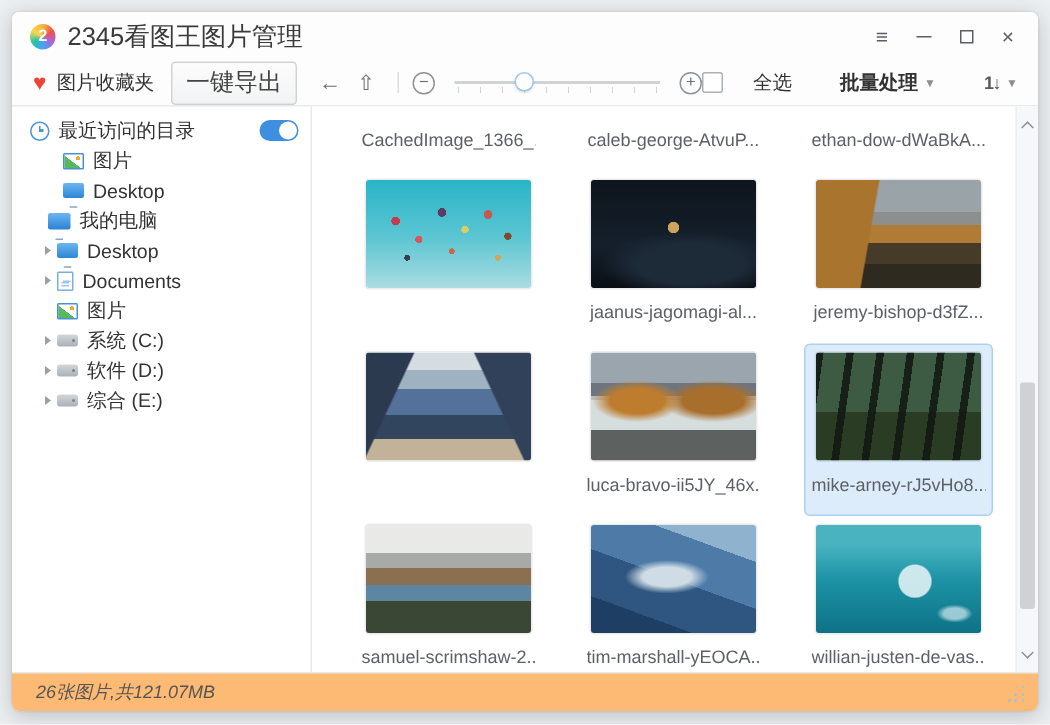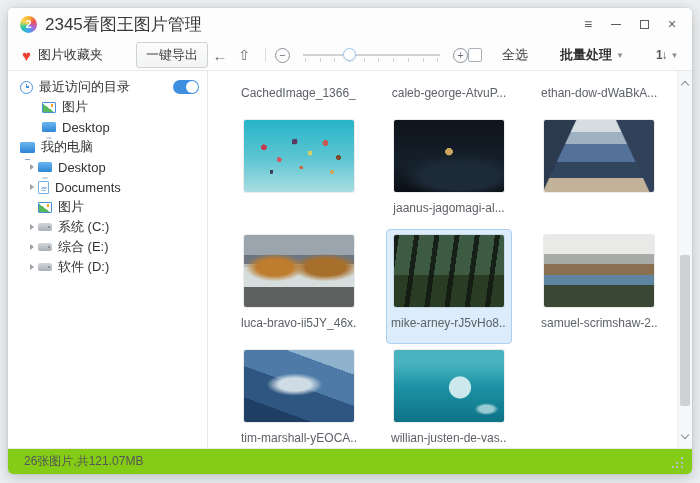--- a/index.html
+++ b/index.html
@@ -29,21 +29,21 @@
   .win-btn { width:20px; height:20px; display:flex; align-items:center; justify-content:center; color:#5a5f66; font-size:14px; cursor:default; }
   .win-btn.minimize span { display:block; width:10px; border-top:1.5px solid #5a5f66; }
   .win-btn.maximize span { display:block; width:9px; height:9px; border:1.5px solid #5a5f66; }
 
   
   .toolbar { height:31px; display:flex; align-items:center; border-bottom:1px solid #e7e9ea; background:#fdfdfd; flex:0 0 auto; }
   .tb-left { width:200px; flex:0 0 auto; display:flex; align-items:center; padding-left:14px; }
   .heart-icon { color:#ee4437; font-size:15px; margin-right:7px; }
   .fav-label { font-size:13px; color:#333;font-family:Liberation Mono, monospace; }
   .export-btn {
-    margin-left:auto; font-size:13px; color:#444;
+    margin-left:auto; margin-right:10px; font-size:16px; color:#444;
     background:linear-gradient(#fcfcfc,#f2f3f4); border:1px solid #cfd2d5; border-radius:3px;
     padding:3px 9px; cursor:default;
   }
   .tb-center { flex:1; display:flex; align-items:center; }
   .nav-icon { color:#6b7077; font-size:15px; width:24px; text-align:center; cursor:default; }
   .nav-icon.up { font-size:14px; }
   .tb-sep { width:1px; height:14px; background:#dadde0; margin:0 9px; }
   .zoom-circle {
     width:15px; height:15px; border:1px solid #8d939a; border-radius:50%;
     display:flex; align-items:center; justify-content:center;
@@ -140,21 +140,21 @@
 
   
   .scrollbar { position:absolute; top:0; right:0; bottom:0; width:15px; background:#f6f7f8; border-left:1px solid #ededee; }
   .scroll-arrow { position:absolute; left:3px; width:8px; height:8px; cursor:default; }
   .scroll-arrow::after { content:""; position:absolute; left:1px; width:5px; height:5px; border-right:1.5px solid #8a8f96; border-bottom:1.5px solid #8a8f96; }
   .scroll-arrow.up { top:8px; } .scroll-arrow.up::after { top:3px; transform:rotate(-135deg); }
   .scroll-arrow.down { bottom:8px; } .scroll-arrow.down::after { top:0; transform:rotate(45deg); }
   .scroll-thumb { position:absolute; left:2px; width:10px; top:184px; height:151px; background:#cfd1d3; border-radius:2px; cursor:default; }
 
   
-  .statusbar { height:26px; flex:0 0 auto; border-top:1px solid #e7e9ea; display:flex; align-items:center; padding:0 8px 0 16px; background:#84cc16; }
+  .statusbar { height:26px; flex:0 0 auto; border-top:1px solid #e7e9ea; display:flex; align-items:center; padding:0 8px 0 16px; background:#fdba74;font-style:italic; }
   .status-text { font-size:12px; color:#555; flex:1; }
   .resize-grip { width:12px; height:12px; cursor:default; background:
       radial-gradient(circle 1px at 10px 2px,  #b9bdc1 95%, transparent),
       radial-gradient(circle 1px at 10px 7px,  #b9bdc1 95%, transparent),
       radial-gradient(circle 1px at 5px 7px,   #b9bdc1 95%, transparent),
       radial-gradient(circle 1px at 10px 11px, #b9bdc1 95%, transparent),
       radial-gradient(circle 1px at 5px 11px,  #b9bdc1 95%, transparent),
       radial-gradient(circle 1px at 1px 11px,  #b9bdc1 95%, transparent); }
 </style>
 </head>
@@ -217,21 +217,21 @@
           <span class="toggle"></span>
         </div>
         <div class="side-row" style="padding-left: 34px;">
           <span class="icon image-icon"></span>
           <span class="label">图片</span>
         </div>
         <div class="side-row" style="padding-left: 34px;">
           <span class="icon monitor-icon"></span>
           <span class="label">Desktop</span>
         </div>
-        <div class="side-row" style="padding-left: 12px;">
+        <div class="side-row" style="padding-left: 24px;">
           <span class="icon computer-icon"></span>
           <span class="label">我的电脑</span>
         </div>
         <div class="side-row" style="padding-left: 22px;">
           <span class="expander"></span>
           <span class="icon monitor-icon"></span>
           <span class="label">Desktop</span>
         </div>
         <div class="side-row" style="padding-left: 22px;">
           <span class="expander"></span>
@@ -244,26 +244,26 @@
           <span class="label">图片</span>
         </div>
         <div class="side-row" style="padding-left: 22px;">
           <span class="expander"></span>
           <span class="icon drive-icon"></span>
           <span class="label">系统 (C:)</span>
         </div>
         <div class="side-row" style="padding-left: 22px;">
           <span class="expander"></span>
           <span class="icon drive-icon"></span>
+          <span class="label">软件 (D:)</span>
+        </div>
+        <div class="side-row" style="padding-left: 22px;">
+          <span class="expander"></span>
+          <span class="icon drive-icon"></span>
           <span class="label">综合 (E:)</span>
-        </div>
-        <div class="side-row" style="padding-left: 22px;">
-          <span class="expander"></span>
-          <span class="icon drive-icon"></span>
-          <span class="label">软件 (D:)</span>
         </div>
       </div>
     <div class="content">
       <div class="grid" id="grid">
           <div class="cell">
             <div class="cellbox">
               <div class="thumb none"></div>
               <div class="cell-label">CachedImage_1366_...</div>
             </div>
           </div>
@@ -281,20 +281,26 @@
           </div>
           <div class="cell">
             <div class="cellbox">
               <div class="thumb t-balloons"></div>
             </div>
           </div>
           <div class="cell">
             <div class="cellbox">
               <div class="thumb t-dark-sea"></div>
               <div class="cell-label">jaanus-jagomagi-al...</div>
+            </div>
+          </div>
+          <div class="cell">
+            <div class="cellbox">
+              <div class="thumb t-autumn-lake"></div>
+              <div class="cell-label">jeremy-bishop-d3fZ...</div>
             </div>
           </div>
           <div class="cell">
             <div class="cellbox">
               <div class="thumb t-mountain-valley"></div>
             </div>
           </div>
           <div class="cell">
             <div class="cellbox">
               <div class="thumb t-autumn-mountains"></div>

